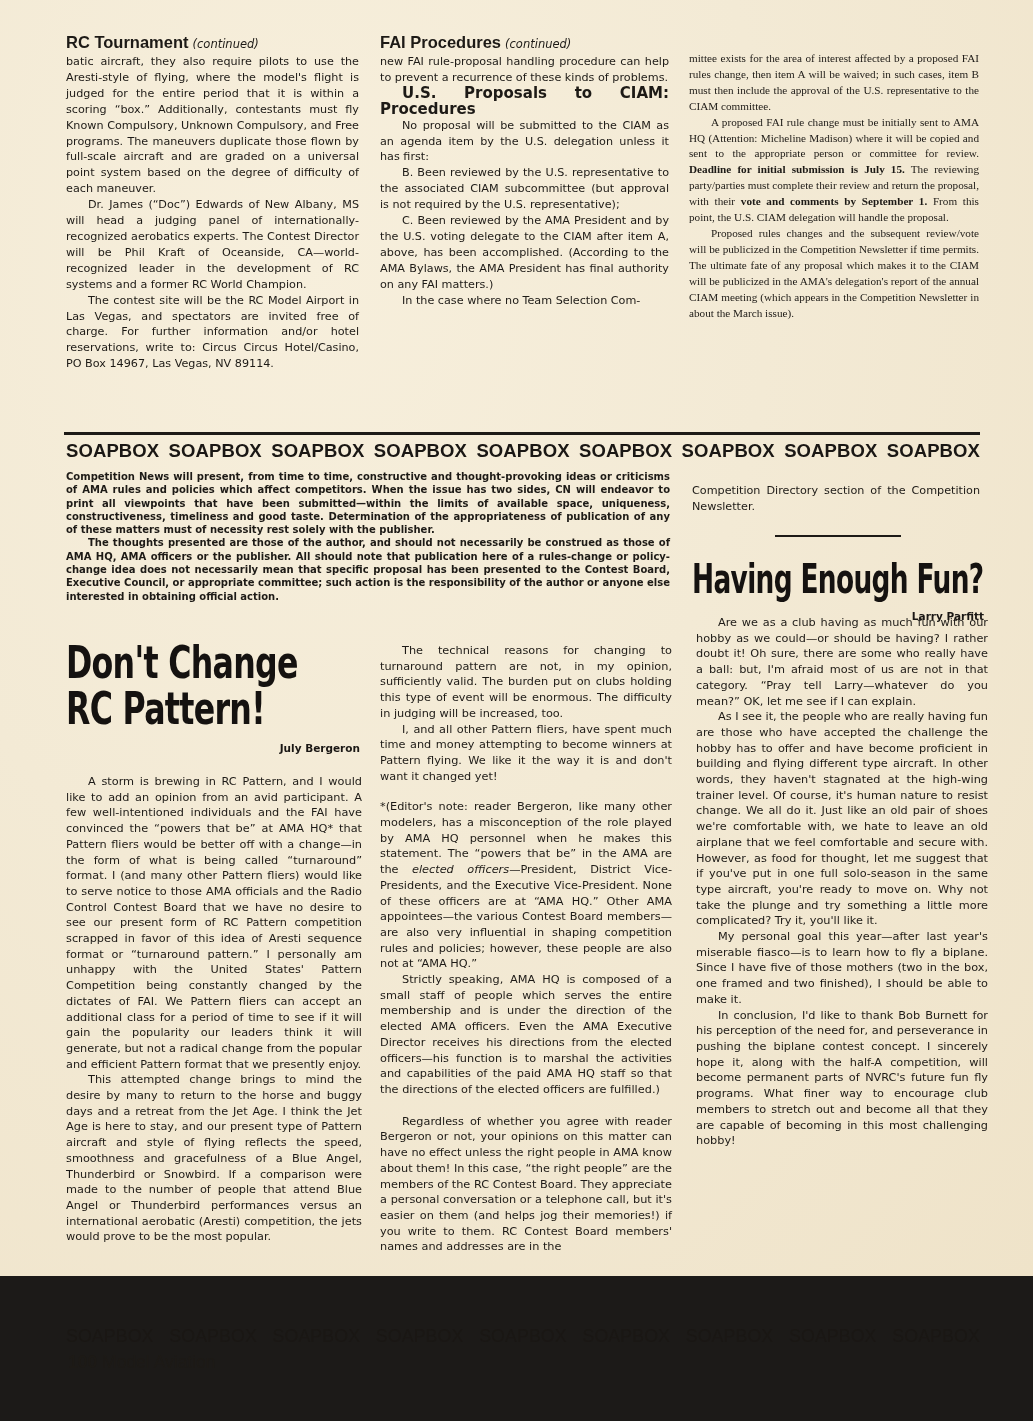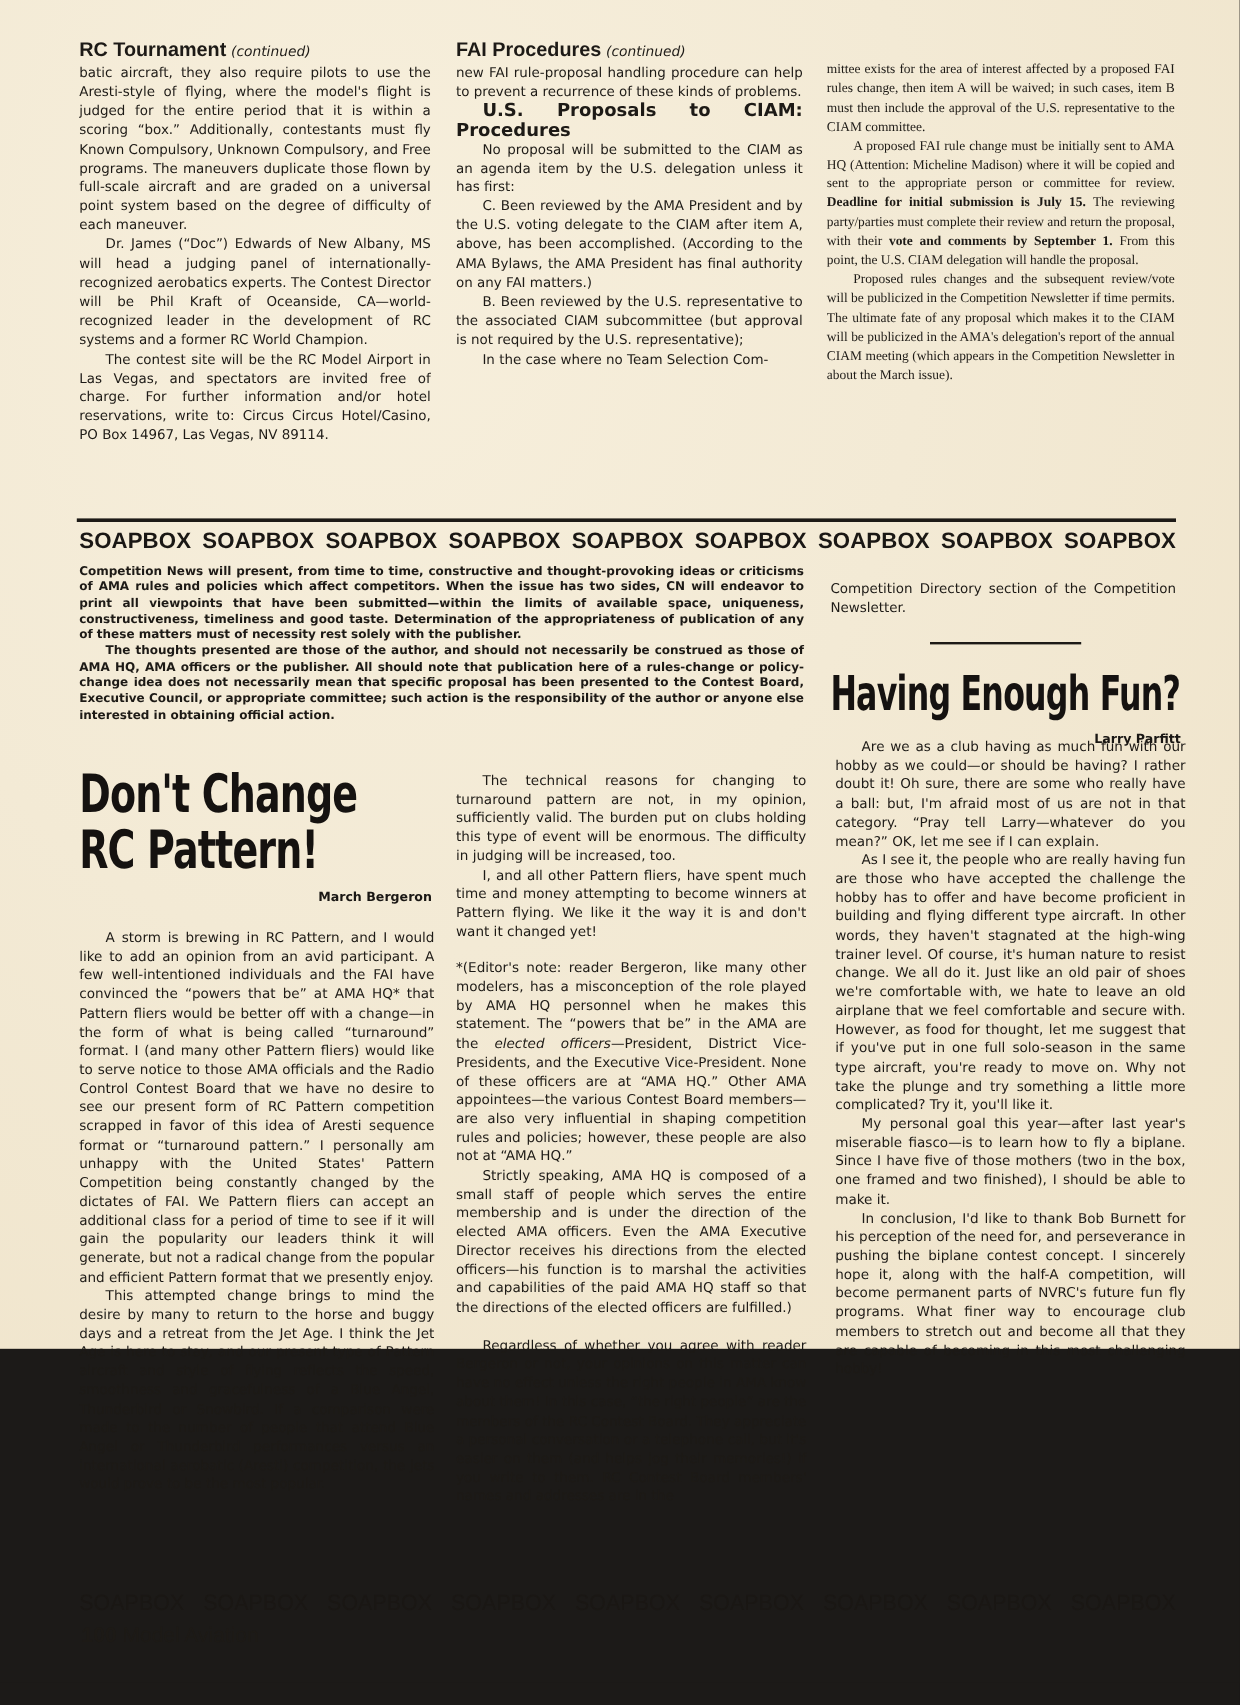--- a/index.html
+++ b/index.html
@@ -2,21 +2,21 @@
 <html><head>
 <meta charset="utf-8">
 <style>
   html, body { margin: 0; padding: 0; }
   body {
     width: 1033px; height: 1421px; overflow: hidden;
     background: #1c1a18;
     font-family: "Liberation Sans", "DejaVu Sans", sans-serif;
   }
   .page {
-    position: absolute; left: 0; top: 0; width: 1033px; height: 1124px;
+    position: absolute; left: 0; top: 0; width: 1033px; height: 1276px;
     background: radial-gradient(ellipse at 30% 20%, #f7efdc 0%, #f3ead5 45%, #efe3c9 100%);
     color: #1a1714;
   }
   .col {
     position: absolute;
     font-family: "DejaVu Sans", "Liberation Sans", sans-serif;
     font-size: 11.2px;
     line-height: 15.9px;
     text-align: justify;
     color: #1d1a16;
@@ -87,22 +87,22 @@
     <p>The contest site will be the RC Model Airport in Las Vegas, and spectators are invited free of charge. For further information and/or hotel reservations, write to: Circus Circus Hotel/Casino, PO Box 14967, Las Vegas, NV 89114.</p>
   </div>
 
   <div class="col" style="left:380px; top:33px; width:289px;">
     <div class="sec-head">
       <span>FAI Procedures</span><span class="cont">(continued)</span>
     </div>
     <p class="noindent">new FAI rule-proposal handling procedure can help to prevent a recurrence of these kinds of problems.</p>
     <p class="subhead">U.S. Proposals to CIAM: Procedures</p>
     <p>No proposal will be submitted to the CIAM as an agenda item by the U.S. delegation unless it has first:</p>
+    <p>B. Been reviewed by the U.S. representative to the associated CIAM subcommittee (but approval is not required by the U.S. representative);</p>
     <p>C. Been reviewed by the AMA President and by the U.S. voting delegate to the CIAM after item A, above, has been accomplished. (According to the AMA Bylaws, the AMA President has final authority on any FAI matters.)</p>
-    <p>B. Been reviewed by the U.S. representative to the associated CIAM subcommittee (but approval is not required by the U.S. representative);</p>
     <p>In the case where no Team Selection Com-</p>
   </div>
 
   <div class="col" style="left:689px; top:51px; width:290px;font-family:Liberation Serif, serif;">
     <p class="noindent">mittee exists for the area of interest affected by a proposed FAI rules change, then item A will be waived; in such cases, item B must then include the approval of the U.S. representative to the CIAM committee.</p>
     <p><span>A proposed FAI rule change must be initially sent to AMA HQ (Attention: Micheline Madison) where it will be copied and sent to the appropriate person or committee for review. </span><b class="inl">Deadline for initial submission is July 15.</b><span> The reviewing party/parties must complete their review and return the proposal, with their </span><b class="inl">vote and comments by September 1.</b><span> From this point, the U.S. CIAM delegation will handle the proposal.</span></p>
     <p>Proposed rules changes and the subsequent review/vote will be publicized in the Competition Newsletter if time permits. The ultimate fate of any proposal which makes it to the CIAM will be publicized in the AMA's delegation's report of the annual CIAM meeting (which appears in the Competition Newsletter in about the March issue).</p>
   </div>
 
   <div class="rule-thick" style="top:432px;"></div>
@@ -127,21 +127,21 @@
     <p class="noindent">Competition Directory section of the Competition Newsletter.</p>
   </div>
   <div class="short-rule"></div>
   <div class="headline" style="left:692px; top:556px; font-size:40px; line-height:46px; white-space:nowrap; transform:scaleX(0.66);">Having Enough Fun?</div>
   <div class="byline" style="left:780px; top:610px; width:204px;">Larry Parfitt</div>
 
   <div class="headline" style="left:66px; top:640px; font-size:44px; line-height:46px;">
     <div style="white-space:nowrap;">Don't Change</div>
     <div style="white-space:nowrap;">RC Pattern!</div>
   </div>
-  <div class="byline" style="left:160px; top:742px; width:200px;">March Bergeron</div>
+  <div class="byline" style="left:160px; top:742px; width:200px;">July Bergeron</div>
 
   <div class="col" style="left:66px; top:774px; width:296px; font-size:11.3px; line-height:15.7px;">
     <p>A storm is brewing in RC Pattern, and I would like to add an opinion from an avid participant. A few well-intentioned individuals and the FAI have convinced the “powers that be” at AMA HQ* that Pattern fliers would be better off with a change—in the form of what is being called “turnaround” format. I (and many other Pattern fliers) would like to serve notice to those AMA officials and the Radio Control Contest Board that we have no desire to see our present form of RC Pattern competition scrapped in favor of this idea of Aresti sequence format or “turnaround pattern.” I personally am unhappy with the United States' Pattern Competition being constantly changed by the dictates of FAI. We Pattern fliers can accept an additional class for a period of time to see if it will gain the popularity our leaders think it will generate, but not a radical change from the popular and efficient Pattern format that we presently enjoy.</p>
     <p>This attempted change brings to mind the desire by many to return to the horse and buggy days and a retreat from the Jet Age. I think the Jet Age is here to stay, and our present type of Pattern aircraft and style of flying reflects the speed, smoothness and gracefulness of a Blue Angel, Thunderbird or Snowbird. If a comparison were made to the number of people that attend Blue Angel or Thunderbird performances versus an international aerobatic (Aresti) competition, the jets would prove to be the most popular.</p>
   </div>
 
   <div class="col" style="left:380px; top:643px; width:292px; font-size:11.3px; line-height:15.7px;">
     <p>The technical reasons for changing to turnaround pattern are not, in my opinion, sufficiently valid. The burden put on clubs holding this type of event will be enormous. The difficulty in judging will be increased, too.</p>
     <p>I, and all other Pattern fliers, have spent much time and money attempting to become winners at Pattern flying. We like it the way it is and don't want it changed yet!</p>
     <p class="noindent gap"><span>*(Editor's note: reader Bergeron, like many other modelers, has a misconception of the role played by AMA HQ personnel when he makes this statement. The “powers that be” in the AMA are the </span><i class="inl">elected officers</i><span>—President, District Vice-Presidents, and the Executive Vice-President. None of these officers are at “AMA HQ.” Other AMA appointees—the various Contest Board members—are also very influential in shaping competition rules and policies; however, these people are also not at “AMA HQ.”</span></p>

